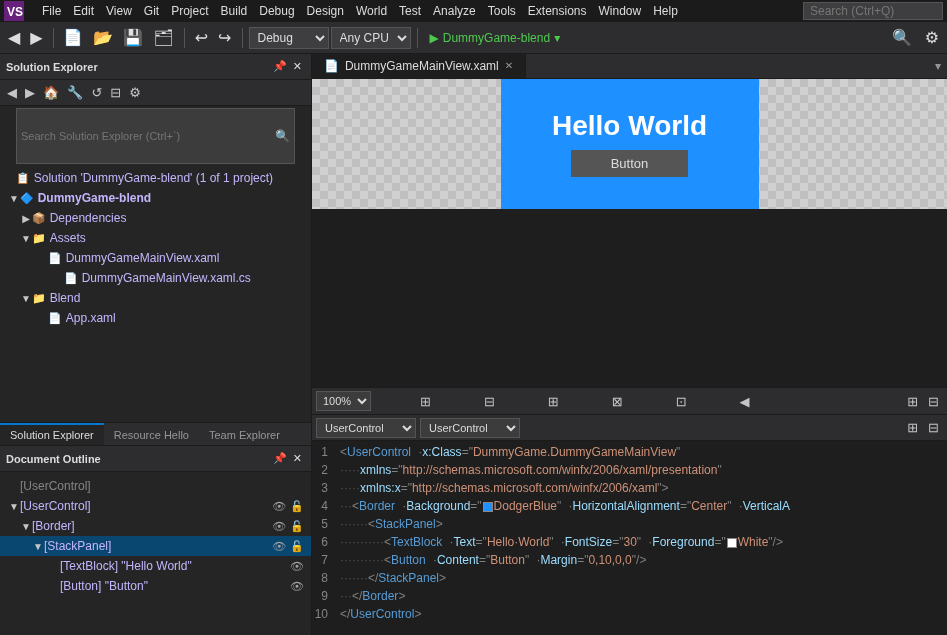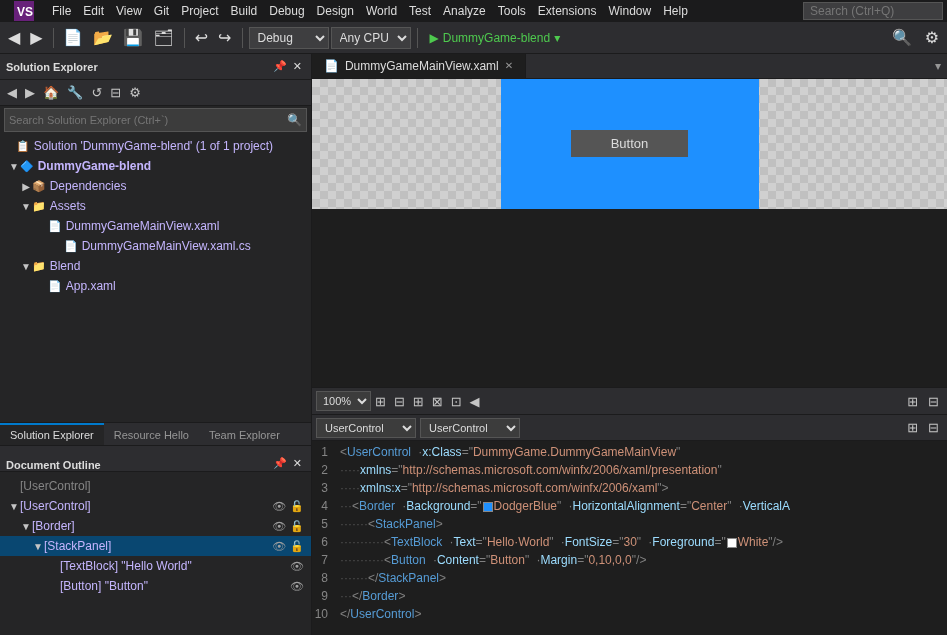--- a/index.html
+++ b/index.html
@@ -1,20 +1,20 @@
 <!DOCTYPE html>
 <html><head>
   <meta charset="utf-8">
   <style>
     * { box-sizing: border-box; margin: 0; padding: 0; font-family: 'Segoe UI', Tahoma, sans-serif; font-size: 12px; }
     body { background: #2d2d30; color: #dcdcdc; width: 947px; height: 635px; overflow: hidden; }
 
     
     .menu-bar { background: #1b1b1c; height: 22px; display: flex; align-items: center; padding: 0 4px; }
-    .menu-bar-logo { width: 28px; height: 20px; margin-right: 4px; margin-left: 10px; }
+    .menu-bar-logo { width: 28px; height: 20px; margin-right: 4px; }
     .menu-item { color: #dcdcdc; padding: 2px 6px; cursor: pointer; white-space: nowrap; }
     .menu-search { margin-left: auto; background: #3e3e40; border: 1px solid #555; color: #dcdcdc; padding: 1px 6px; width: 140px; height: 18px; }
 
     
     .toolbar { background: #2d2d30; height: 32px; display: flex; align-items: center; padding: 0 4px; border-bottom: 1px solid #1b1b1c; gap: 2px; }
     .toolbar-btn { background: transparent; border: none; color: #dcdcdc; cursor: pointer; padding: 2px 4px; font-size: 16px; }
     .toolbar-divider { width: 1px; height: 20px; background: #555; margin: 0 4px; }
     .toolbar-dropdown { background: #3e3e40; border: 1px solid #555; color: #dcdcdc; height: 22px; padding: 0 4px; min-width: 80px; }
     .toolbar-run { background: transparent; border: none; color: #4ec94e; cursor: pointer; font-size: 12px; display: flex; align-items: center; gap: 4px; padding: 2px 6px; }
 
@@ -27,38 +27,38 @@
     
     .panel-header { background: #2d2d30; height: 26px; display: flex; align-items: center; padding: 0 6px; border-bottom: 1px solid #1b1b1c; }
     .panel-title { color: #dcdcdc; font-size: 11px; font-weight: bold; flex: 1; }
     .panel-btn { background: transparent; border: none; color: #dcdcdc; cursor: pointer; padding: 1px 3px; font-size: 11px; }
 
     
     .se-toolbar { background: #2d2d30; height: 26px; display: flex; align-items: center; padding: 0 4px; gap: 2px; border-bottom: 1px solid #1b1b1c; }
     .se-btn { background: transparent; border: none; color: #c5c5c5; cursor: pointer; padding: 1px 3px; font-size: 13px; }
 
     
-    .se-search { display: flex; align-items: center; padding: 4px 4px; background: #3c3c3c; margin: 2px 4px; border: 1px solid #555; }
+    .se-search { display: flex; align-items: center; padding: 20px 4px; background: #3c3c3c; margin: 2px 16px; border: 1px solid #555; }
     .se-search input { background: transparent; border: none; color: #dcdcdc; flex: 1; outline: none; font-size: 11px; }
     .se-search-icon { color: #a0a0a0; font-size: 12px; }
 
     
     .tree { flex: 1; overflow: auto; padding: 2px 0; }
     .tree-item { display: flex; align-items: center; height: 20px; padding-left: 4px; cursor: pointer; white-space: nowrap; }
     .tree-arrow { width: 12px; display: inline-block; text-align: center; color: #c5c5c5; font-size: 10px; }
     .tree-label { color: #c4b5fd; font-size: 12px; }
 
     
     .tab-bar { display: flex; background: #2d2d30; border-top: 1px solid #1b1b1c; }
     .tab { padding: 4px 10px; color: #969696; cursor: pointer; font-size: 11px; border-top: 2px solid transparent; }
     .tab.active { color: #dcdcdc; border-top: 2px solid #007acc; background: #252526; }
 
     
     .doc-outline { background: #252526; display: flex; flex-direction: column; border-top: 1px solid #1b1b1c; height: 190px; }
-    .do-header { background: #2d2d30; height: 26px; display: flex; align-items: flex-end; padding: 0 6px; border-bottom: 1px solid #1b1b1c; }
+    .do-header { background: #2d2d30; height: 26px; display: flex; align-items: center; padding: 0 6px; border-bottom: 1px solid #1b1b1c; }
     .do-title { color: #dcdcdc; font-size: 11px; font-weight: bold; flex: 1; }
     .do-tree { flex: 1; overflow: auto; padding: 4px 0; }
     .do-item { display: flex; align-items: center; height: 20px; padding-left: 4px; cursor: pointer; }
     .do-item.selected { background: #094771; }
     .do-visibility { margin-left: auto; display: flex; gap: 2px; padding-right: 6px; }
     .do-vis-btn { background: transparent; border: none; color: #a0a0a0; cursor: pointer; font-size: 11px; padding: 1px; }
 
     
     .right-area { flex: 1; display: flex; flex-direction: column; background: #1e1e1e; }
 
@@ -70,21 +70,21 @@
     .doc-tabs-overflow { margin-left: auto; padding: 0 6px; color: #969696; }
 
     
     .designer-area { flex: 1; background: #a0a0a0; position: relative; display: flex; align-items: center; justify-content: center; overflow: hidden; }
     .designer-checkerboard { position: absolute; inset: 0; background-image: repeating-conic-gradient(#c0c0c0 0% 25%, #d0d0d0 0% 50%); background-size: 16px 16px; }
     .designer-canvas { position: relative; z-index: 1; background: #1e90ff; width: 258px; height: 130px; display: flex; flex-direction: column; align-items: center; justify-content: center; gap: 8px; }
     .canvas-text { color: white; font-size: 28px; font-weight: bold; }
     .canvas-button { background: #555; color: #dcdcdc; border: none; padding: 6px 40px; cursor: pointer; font-size: 13px; }
 
     
-    .designer-toolbar { background: #2d2d30; height: 28px; display: flex; align-items: center; padding: 0 4px; border-bottom: 1px solid #1b1b1c; border-top: 1px solid #1b1b1c; }
+    .designer-toolbar { background: #2d2d30; height: 28px; display: flex; align-items: center; padding: 0 4px; border-bottom: 1px solid #1b1b1c; border-top: 1px solid #1b1b1c; gap: 45px; }
     .zoom-selector { background: #3c3c3c; border: 1px solid #555; color: #dcdcdc; height: 20px; padding: 0 2px; width: 55px; font-size: 11px; }
     .design-btn { background: transparent; border: none; color: #c5c5c5; cursor: pointer; padding: 1px 4px; font-size: 13px; }
     .design-tab-bar { display: flex; margin-left: 4px; }
     .design-tab { padding: 2px 10px; color: #969696; cursor: pointer; font-size: 12px; }
     .design-tab.active { color: #dcdcdc; border-bottom: 2px solid #007acc; }
     .xaml-header { background: #2d2d30; height: 26px; display: flex; align-items: center; padding: 0 4px; gap: 4px; border-bottom: 1px solid #1b1b1c; }
     .xaml-selector { background: #3c3c3c; border: 1px solid #555; color: #dcdcdc; height: 20px; padding: 0 4px; min-width: 100px; font-size: 11px; }
     .xaml-content { flex: 1; overflow: auto; padding: 4px 0; background: #1e1e1e; }
     .code-line { display: flex; min-height: 18px; align-items: flex-start; padding: 0 8px 0 0; white-space: nowrap; }
     .line-num { color: #858585; min-width: 28px; text-align: right; padding-right: 12px; user-select: none; font-size: 12px; }
@@ -318,20 +318,21 @@
         <span>▾</span>
       </div>
     </div>
 
     <div class="right-split">
 
       <div class="designer-top">
         <div class="designer-area">
           <div class="designer-checkerboard"></div>
           <div class="designer-canvas">
+            <span class="canvas-text">Hello World</span>
             <button class="canvas-button">Button</button>
           </div>
         </div>
       </div>
 
       <div class="designer-toolbar">
         <select class="zoom-selector">
           <option>100%</option>
         </select>
         <button class="design-btn">⊞</button>

